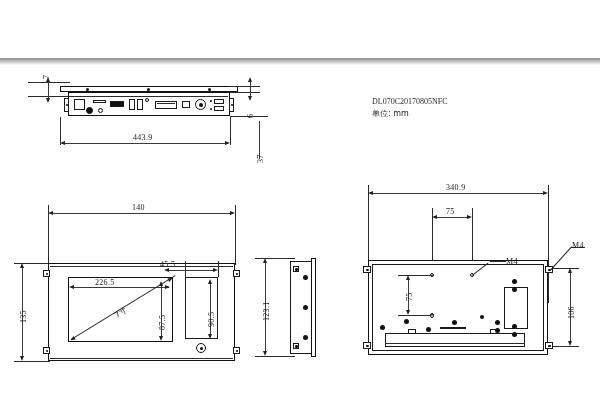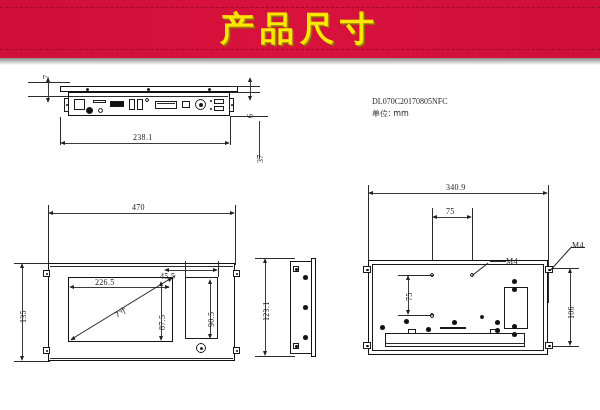--- a/index.html
+++ b/index.html
@@ -60,25 +60,20 @@
   .arrowU{border-left:2.5px solid transparent;border-right:2.5px solid transparent;border-bottom:5px solid #222;}
   .arrowD{border-left:2.5px solid transparent;border-right:2.5px solid transparent;border-top:5px solid #222;}
   .diag{position:absolute;height:1px;background:#222;transform-origin:0 0;}
   .lead{position:absolute;height:1px;background:#222;transform-origin:0 0;}
 </style>
 </head>
 <body>
 
 <div id="root">
 
-  <div class="banner">
-    <div class="stitch top"></div>
-    <div class="stitch bot"></div>
-    <div class="title">产品尺寸</div>
-  </div>
   <div class="shadow"></div>
 
   <div class="canvas">
 
     <div>
 
       <div class="ln h thin" style="left:28px;top:17px;width:42px;"></div>
       <div class="ln h thin" style="left:28px;top:31px;width:42px;"></div>
       <div class="ln v dim" style="left:48px;top:14px;height:22px;"></div>
       <div class="arrowU" style="left:45.5px;top:12px;"></div>
@@ -116,21 +111,21 @@
       <div class="dot" style="left:210px;top:35px;width:2px;height:2px;"></div>
       <div class="dot" style="left:210px;top:43px;width:2px;height:2px;"></div>
       <div class="rectf" style="left:214px;top:34px;width:10px;height:5px;"></div>
       <div class="rectf" style="left:214px;top:41px;width:10px;height:5px;"></div>
 
       <div class="ln v thin" style="left:60px;top:52px;height:28px;"></div>
       <div class="ln v thin" style="left:230px;top:52px;height:28px;"></div>
       <div class="ln h dim" style="left:62px;top:78px;width:166px;"></div>
       <div class="arrowL" style="left:60px;top:75.5px;"></div>
       <div class="arrowR" style="left:225px;top:75.5px;"></div>
-      <div class="txt" style="left:133px;top:68px;">238.1</div>
+      <div class="txt" style="left:133px;top:68px;">443.9</div>
 
       <div class="ln h thin" style="left:230px;top:21px;width:30px;"></div>
       <div class="ln h thin" style="left:230px;top:27px;width:30px;"></div>
       <div class="ln v dim" style="left:250px;top:14px;height:20px;"></div>
       <div class="arrowU" style="left:247.5px;top:12px;"></div>
       <div class="arrowD" style="left:247.5px;top:31px;"></div>
       <div class="txt rot" style="left:246px;top:53px;">6</div>
 
       <div class="ln h thin" style="left:230px;top:51px;width:38px;"></div>
       <div class="ln v dim" style="left:259px;top:56px;height:38px;"></div>
@@ -142,21 +137,21 @@
       <div class="cn">单位: mm</div>
     </div>
 
     <div>
 
       <div class="ln v thin" style="left:48px;top:140px;height:60px;"></div>
       <div class="ln v thin" style="left:235px;top:140px;height:60px;"></div>
       <div class="ln h dim" style="left:50px;top:148px;width:183px;"></div>
       <div class="arrowL" style="left:48px;top:145.5px;"></div>
       <div class="arrowR" style="left:230px;top:145.5px;"></div>
-      <div class="txt" style="left:132px;top:138px;">470</div>
+      <div class="txt" style="left:132px;top:138px;">140</div>
 
       <div class="ln h thin" style="left:14px;top:198px;width:36px;"></div>
       <div class="ln h thin" style="left:14px;top:296px;width:36px;"></div>
       <div class="ln v dim" style="left:22px;top:200px;height:94px;"></div>
       <div class="arrowU" style="left:19.5px;top:198px;"></div>
       <div class="arrowD" style="left:19.5px;top:291px;"></div>
       <div class="txt rot" style="left:19px;top:258px;">135</div>
 
       <div class="rect2" style="left:48px;top:198px;width:187px;height:98px;"></div>
 
@@ -191,21 +186,21 @@
       <div class="diag" style="left:71px;top:274px;width:122px;transform:rotate(-31.5deg);"></div>
       <div class="arrowR" style="left:168px;top:212px;transform:rotate(-31.5deg);"></div>
       <div class="arrowL" style="left:70px;top:272px;transform:rotate(-31.5deg);"></div>
       <div class="txt" style="left:113px;top:247px;transform:rotate(-31.5deg);transform-origin:0 0;font-family:'DejaVu Sans',sans-serif;font-size:7.5px;">7寸</div>
 
       <div class="ln v thin" style="left:185px;top:196px;height:16px;"></div>
       <div class="ln v thin" style="left:218px;top:196px;height:16px;"></div>
       <div class="ln h dim" style="left:166px;top:205px;width:50px;"></div>
       <div class="arrowL" style="left:164px;top:202.5px;"></div>
       <div class="arrowR" style="left:213px;top:202.5px;"></div>
-      <div class="txt" style="left:160px;top:207px;">45.5</div>
+      <div class="txt" style="left:160px;top:195px;">45.5</div>
 
       <div class="ln v dim" style="left:210px;top:216px;height:56px;"></div>
       <div class="arrowU" style="left:207.5px;top:214px;"></div>
       <div class="arrowD" style="left:207.5px;top:269px;"></div>
       <div class="txt rot" style="left:207px;top:262px;">90.5</div>
     </div>
 
     <div>
 
       <div class="ln h thin" style="left:255px;top:193px;width:40px;"></div>

